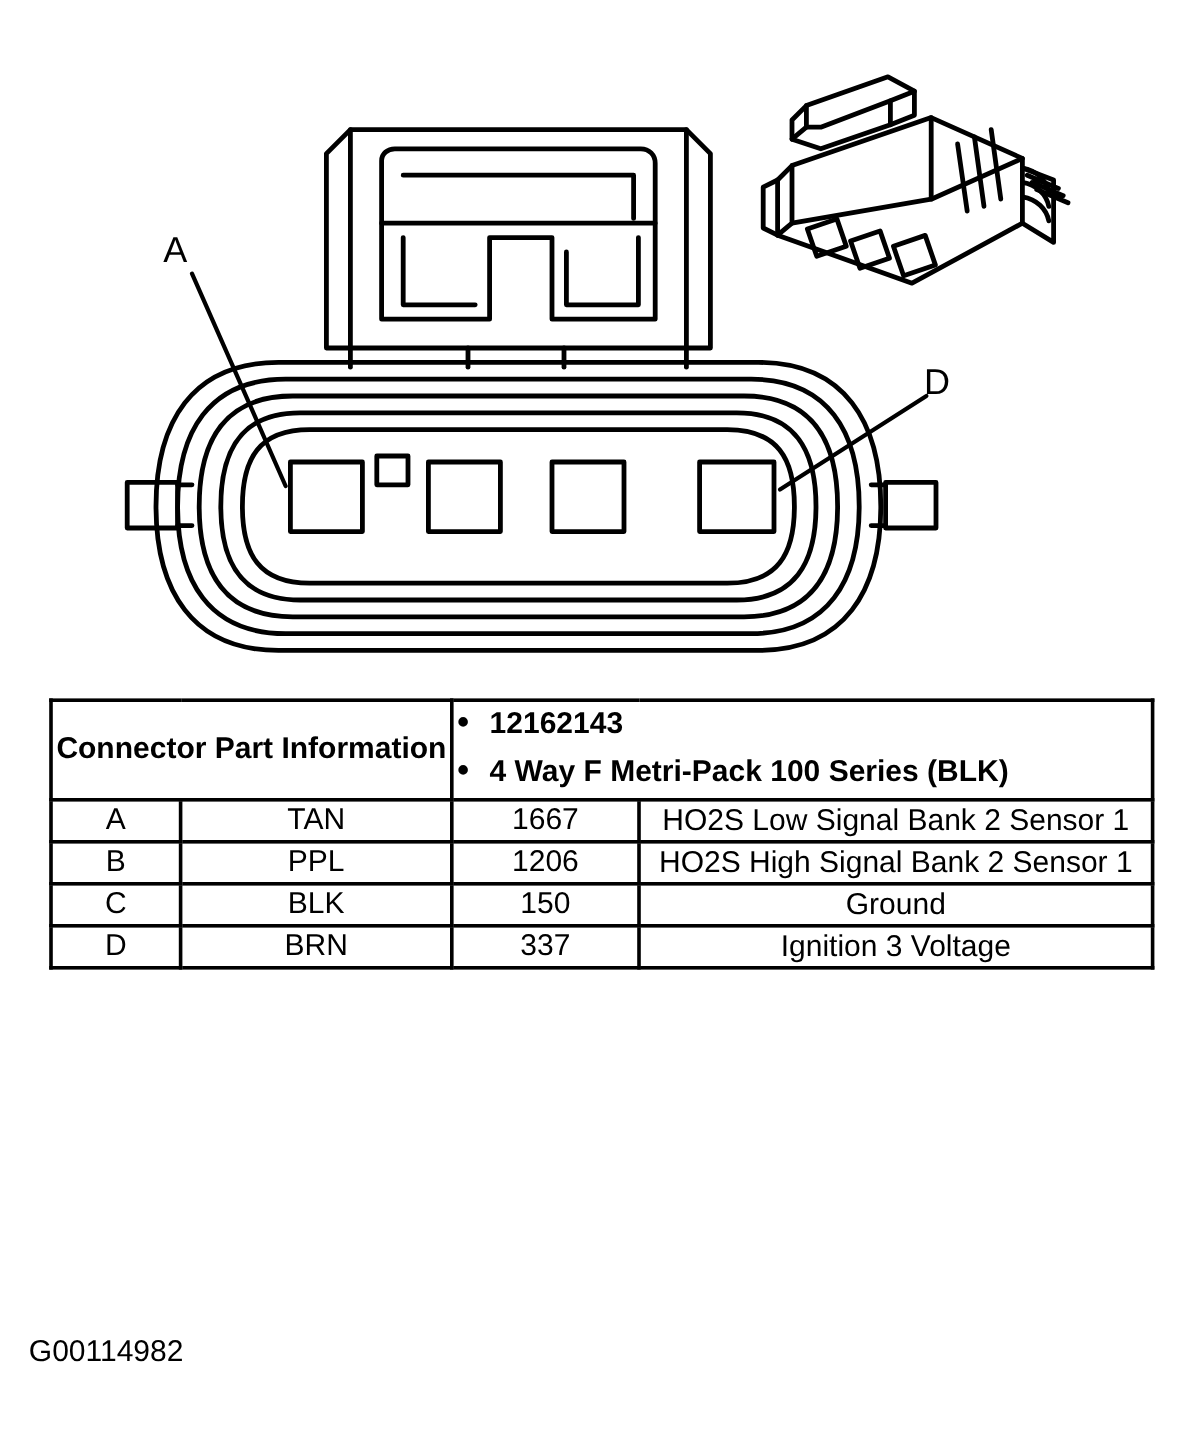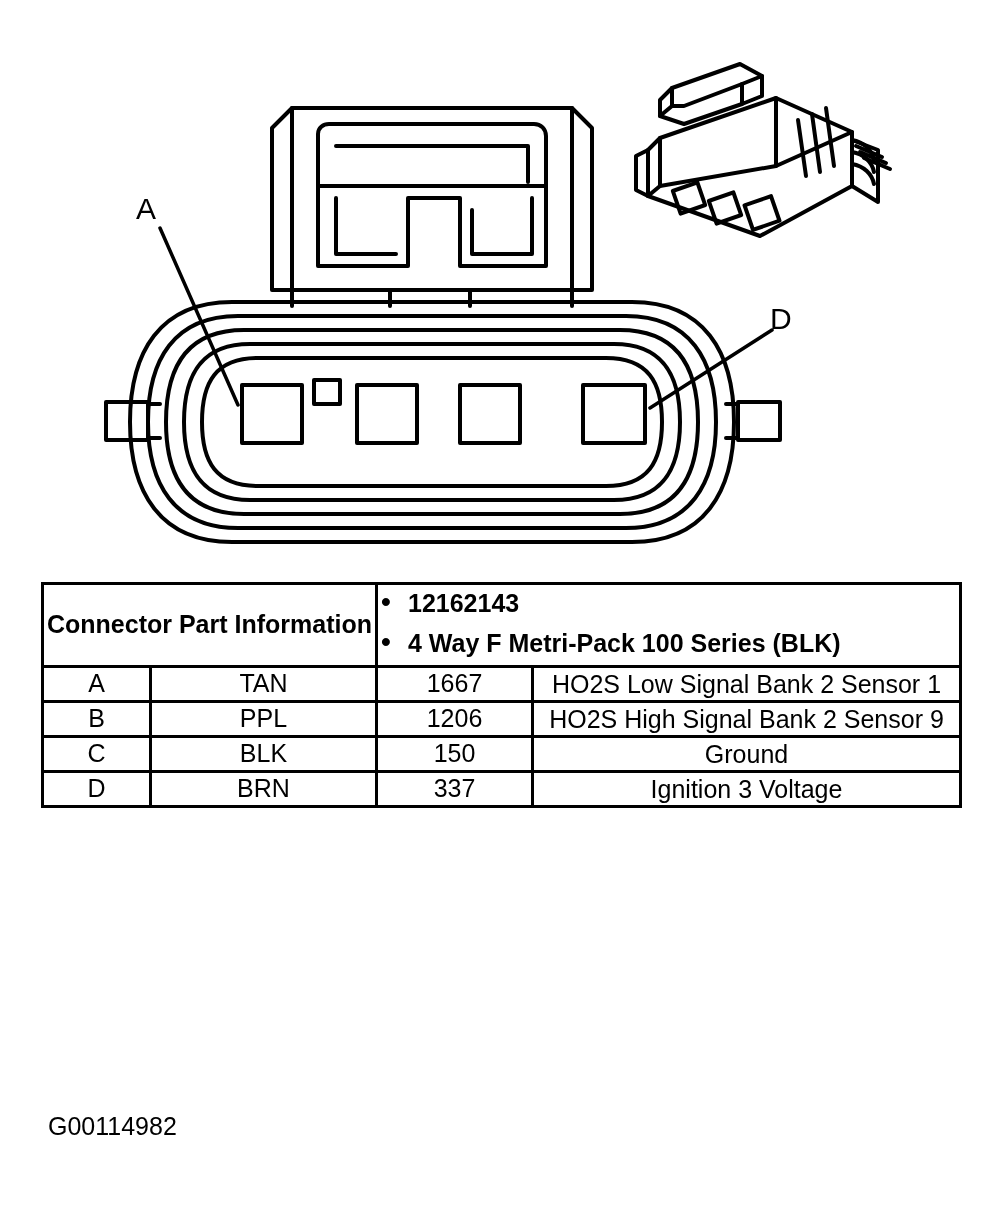--- a/index.html
+++ b/index.html
@@ -110,21 +110,21 @@
   }
   td.c-func {
     text-align: center;
     padding: 12px 8px 12px 16px;
     line-height: 1.28;
   }
 
   
   .figure-id {
     position: absolute;
-    left: 48px;
+    left: 24px;
     top: 1112px;
     font-size: 25px;
     font-family: "Liberation Sans", sans-serif;
     color: #000;
   }
 </style>
 </head>
 <body>
 
 <div class="page">
@@ -238,21 +238,21 @@
         <tr>
           <td class="c-pin">A</td>
           <td class="c-wire">TAN</td>
           <td class="c-circ">1667</td>
           <td class="c-func">HO2S Low Signal Bank 2 Sensor 1</td>
         </tr>
         <tr>
           <td class="c-pin">B</td>
           <td class="c-wire">PPL</td>
           <td class="c-circ">1206</td>
-          <td class="c-func">HO2S High Signal Bank 2 Sensor 9</td>
+          <td class="c-func">HO2S High Signal Bank 2 Sensor 1</td>
         </tr>
         <tr>
           <td class="c-pin">C</td>
           <td class="c-wire">BLK</td>
           <td class="c-circ">150</td>
           <td class="c-func">Ground</td>
         </tr>
         <tr>
           <td class="c-pin">D</td>
           <td class="c-wire">BRN</td>

